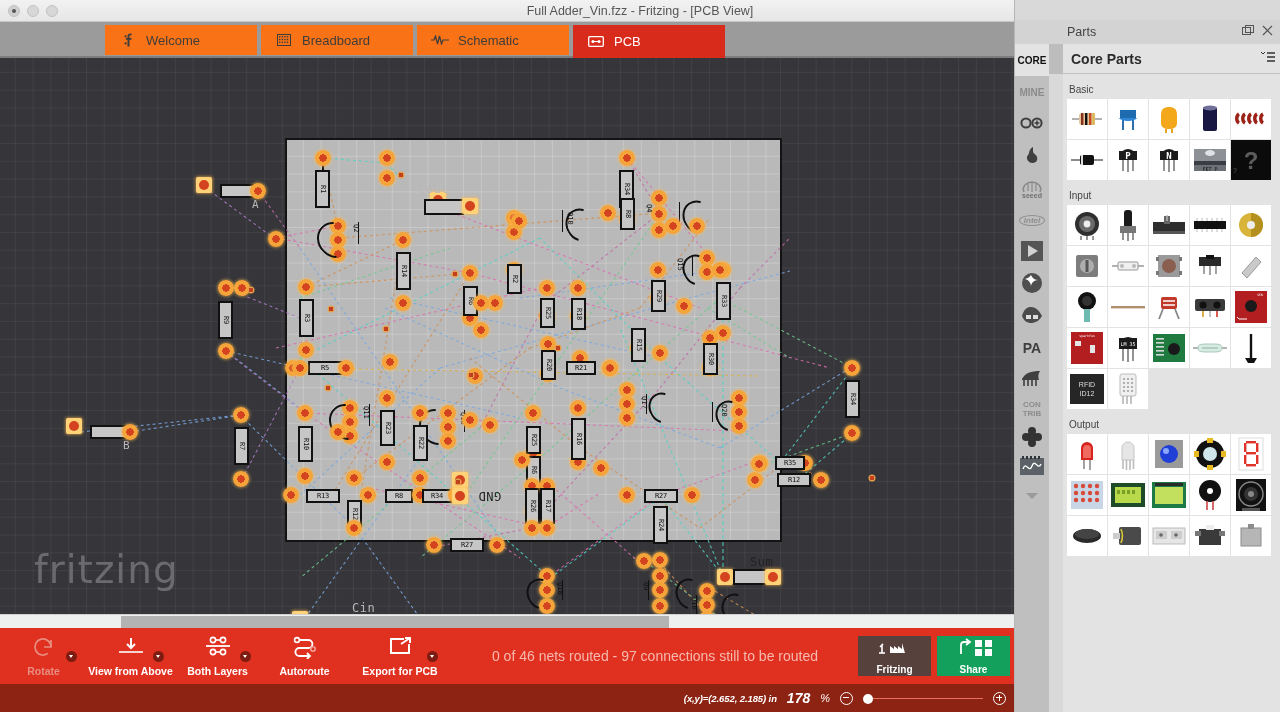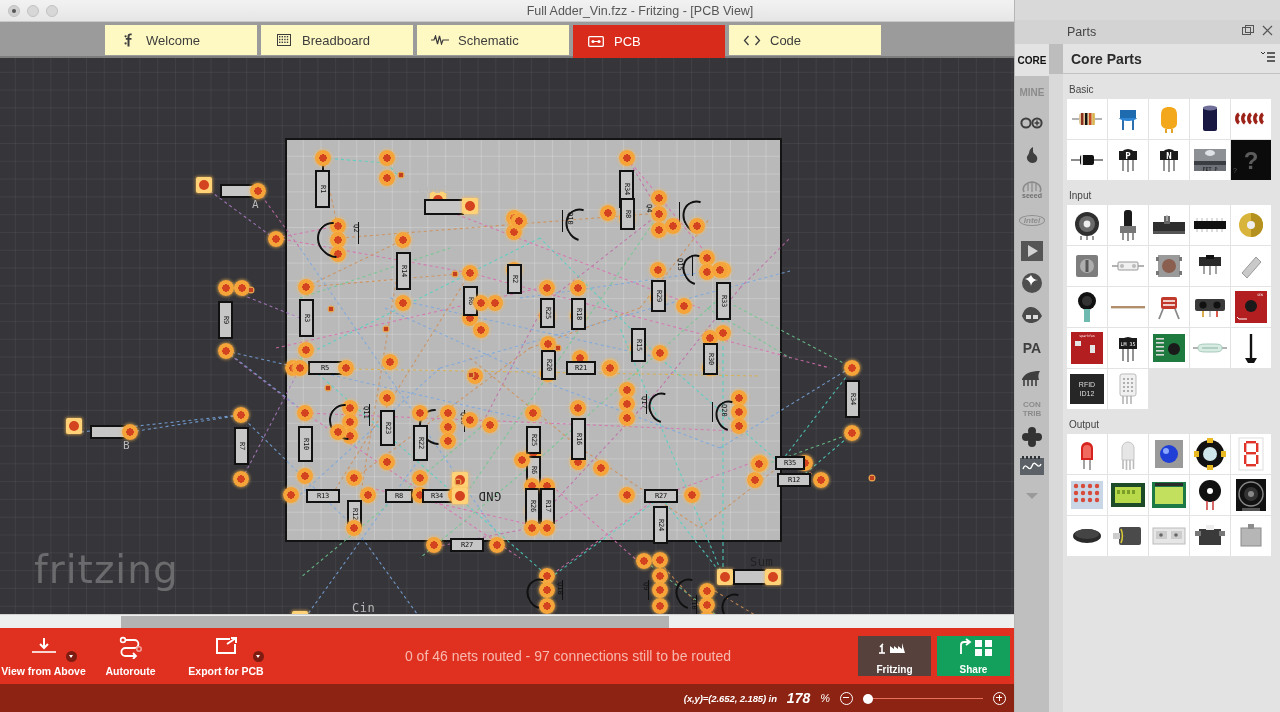--- a/index.html
+++ b/index.html
@@ -31,21 +31,21 @@
     line-height:22px; text-align:center; font-size:12.5px; color:#565656;
   }
 
   
   #tabbar {
     position:absolute; left:0; top:22px; width:1014px; height:36px;
     background:#9b9b9b; border-bottom:2px solid #7d7d7d;
     display:flex; align-items:flex-start; padding-left:105px;
   }
   .tab {
-    height:30px; margin-top:3px; background:#fef9c3; color:#3d3d3d;
+    height:30px; margin-top:3px; background:#f97316; color:#3d3d3d;
     display:flex; align-items:center; padding:0 14px; gap:9px;
     font-size:13px; margin-right:4px; border:none; cursor:default;
     min-width:152px;
   }
   .tab.selected { background:#d92b1c; color:#fff; height:33px; margin-top:3px; }
   .tab .ic { display:inline-flex; width:18px; justify-content:center; }
   .tab svg { display:block; }
 
   
   #canvas-wrap {
@@ -293,28 +293,20 @@
         <svg width="16" height="11" viewBox="0 0 16 11">
             <rect x="0.7" y="0.7" width="14.6" height="9.6" rx="1" fill="none" stroke="#fff" stroke-width="1.3"></rect>
             <circle cx="5" cy="5.5" r="1.6" fill="#fff"></circle>
             <circle cx="11" cy="5.5" r="1.6" fill="#fff"></circle>
             <rect x="5" y="5" width="6" height="1" fill="#fff"></rect>
           </svg>
       </span>
       <span>PCB</span>
     </div>
 
-    <div class="tab">
-      <span class="ic">
-        <svg width="18" height="11" viewBox="0 0 18 11">
-            <path d="M5.5 1L1.5 5.5 5.5 10M12.5 1l4 4.5-4 4.5" fill="none" stroke="#3d3d3d" stroke-width="1.3"></path>
-          </svg>
-      </span>
-      <span>Code</span>
-    </div>
   </div>
 
   <div id="canvas-wrap">
     <div id="grid"></div>
 
     <div id="board">
       <div class="boardgrid"></div>
     </div>
 
     <svg id="ratsnest" width="1014" height="556" viewBox="0 0 1014 556">
@@ -681,32 +673,57 @@
 
     <div id="watermark">fritzing</div>
   </div>
 
   <div id="hscroll">
     <div id="hthumb"></div>
   </div>
 
   <div id="bottombar">
 
+    <div class="tb-item dim">
+      <span>
+        <svg width="30" height="24" viewBox="0 0 30 24">
+            <path d="M22 12a8 8 0 1 0-3.2 6.4" fill="none" stroke="#e88d80" stroke-width="1.7"></path>
+            <path d="M22 5v7h-7" fill="none" stroke="#e88d80" stroke-width="1.7"></path>
+          </svg>
+      </span>
+      <span class="cap">Rotate</span>
+      <span class="dd"></span>
+    </div>
 
     <div class="tb-item">
       <span>
         <svg width="34" height="24" viewBox="0 0 34 24">
             <path d="M17 3v10M13 9l4 4 4-4" fill="none" stroke="#fff" stroke-width="2"></path>
             <path d="M5 17h24" stroke="#fff" stroke-width="1.6"></path>
           </svg>
       </span>
       <span class="cap">View from Above</span>
       <span class="dd"></span>
     </div>
 
+    <div class="tb-item">
+      <span>
+        <svg width="34" height="24" viewBox="0 0 34 24">
+            <circle cx="12" cy="5" r="2.6" fill="none" stroke="#fff" stroke-width="1.6"></circle>
+            <circle cx="22" cy="5" r="2.6" fill="none" stroke="#fff" stroke-width="1.6"></circle>
+            <path d="M14.6 5h4.8" stroke="#fff" stroke-width="1.6"></path>
+            <path d="M5 11h24" stroke="#fff" stroke-width="1.8"></path>
+            <circle cx="12" cy="17" r="2.6" fill="none" stroke="#fff" stroke-width="1.6"></circle>
+            <circle cx="22" cy="17" r="2.6" fill="none" stroke="#fff" stroke-width="1.6"></circle>
+            <path d="M14.6 17h4.8" stroke="#fff" stroke-width="1.6"></path>
+          </svg>
+      </span>
+      <span class="cap">Both Layers</span>
+      <span class="dd"></span>
+    </div>
 
     <div class="tb-item">
       <span>
         <svg width="34" height="24" viewBox="0 0 34 24">
             <circle cx="9" cy="5" r="2.4" fill="none" stroke="#fff" stroke-width="1.6"></circle>
             <path d="M11.4 5h9a4 4 0 0 1 0 8h-9a4 4 0 0 0 0 8h10" fill="none" stroke="#fff" stroke-width="1.8"></path>
             <path d="M19 18l3 3-3 3" fill="none" stroke="#fff" stroke-width="1.8"></path>
             <circle cx="25" cy="14" r="2.2" fill="none" stroke="#f0a098" stroke-width="1.6"></circle>
           </svg>
       </span>

